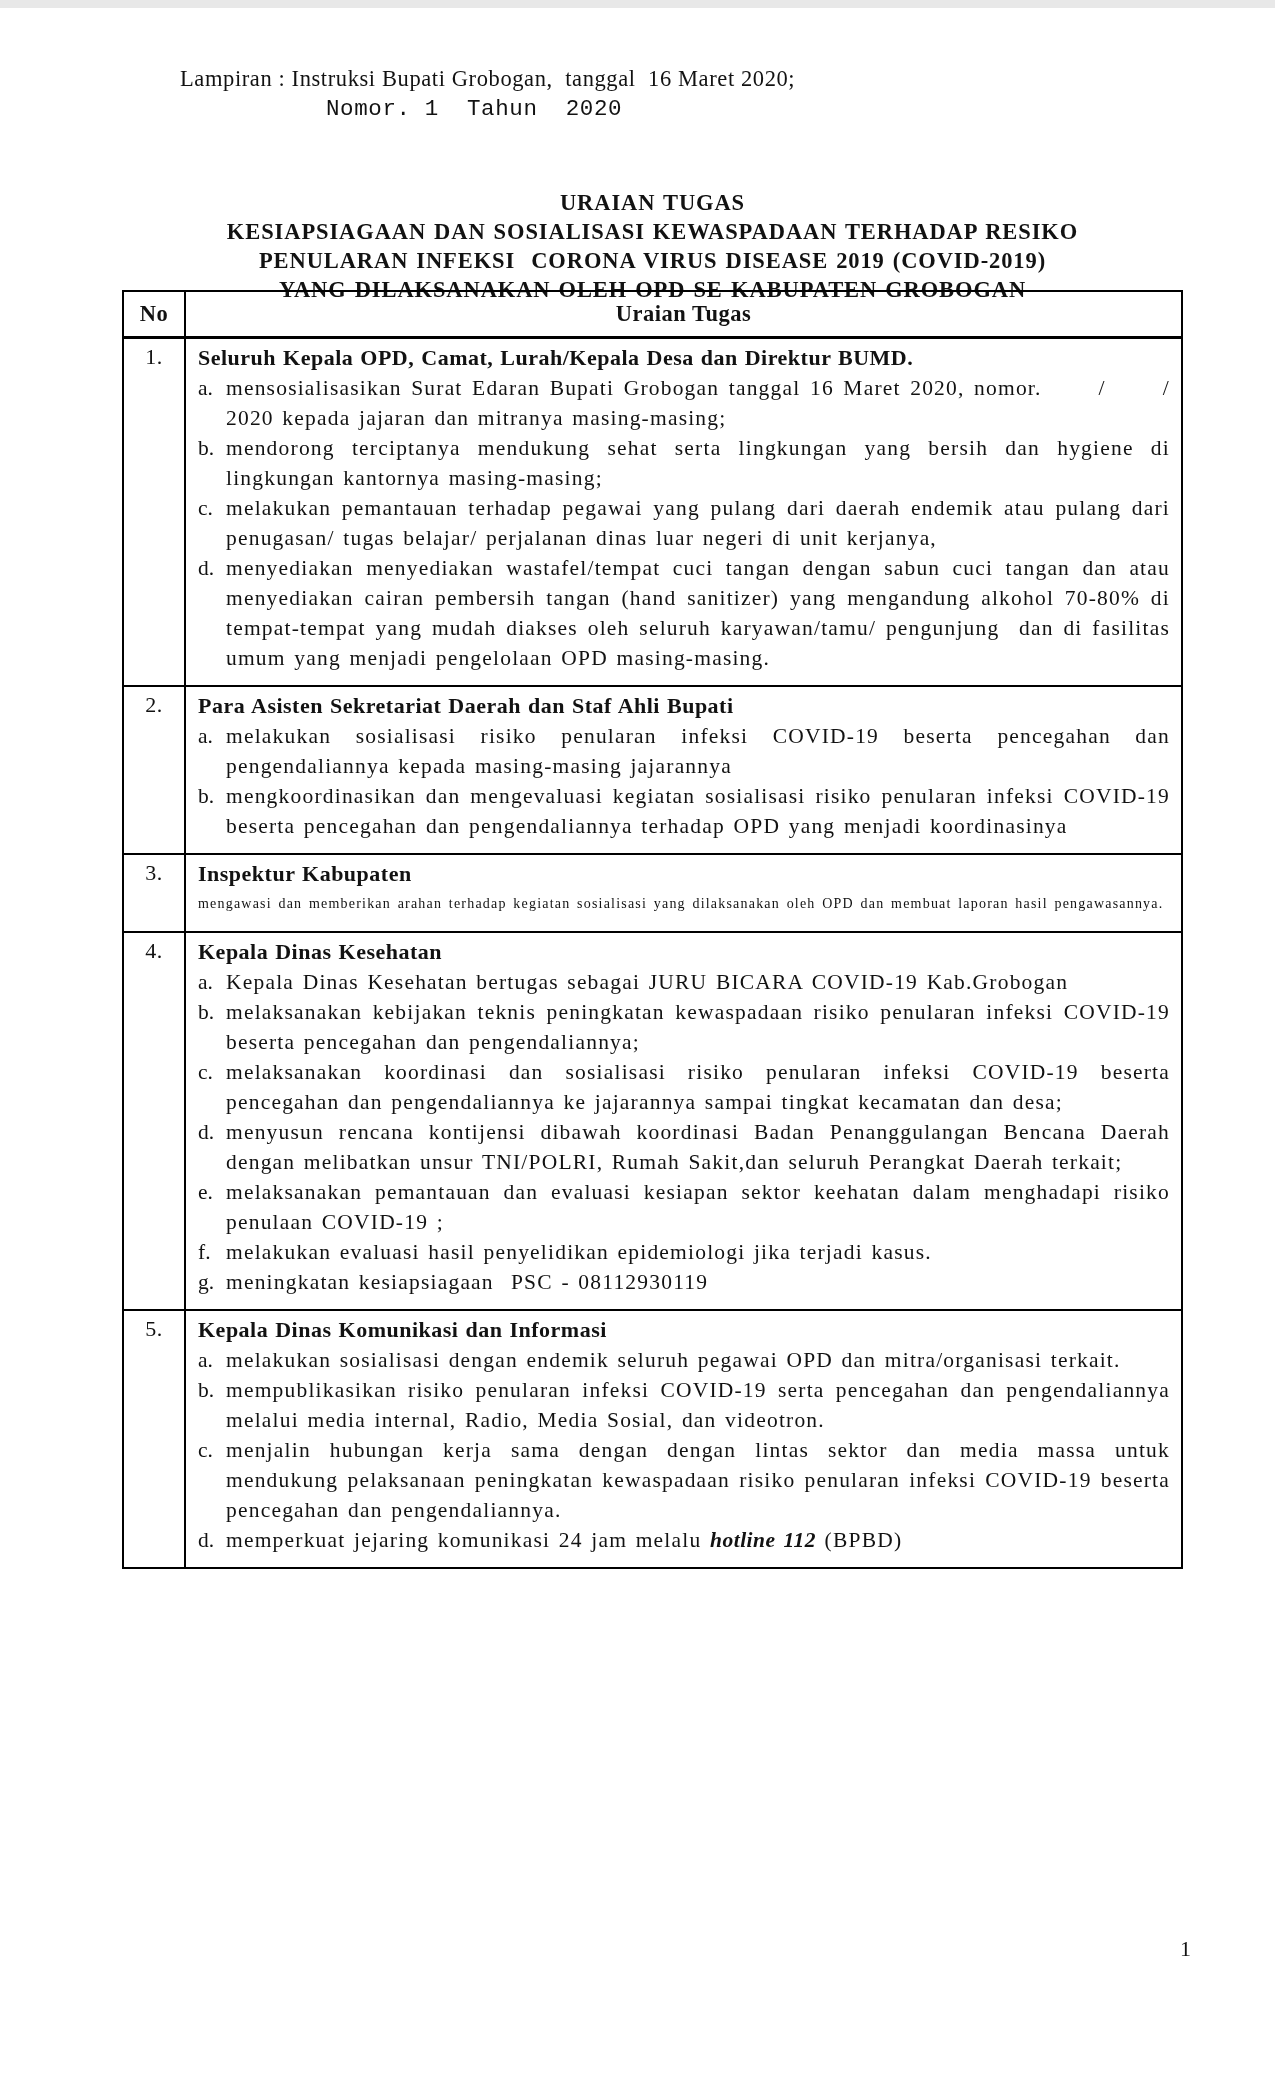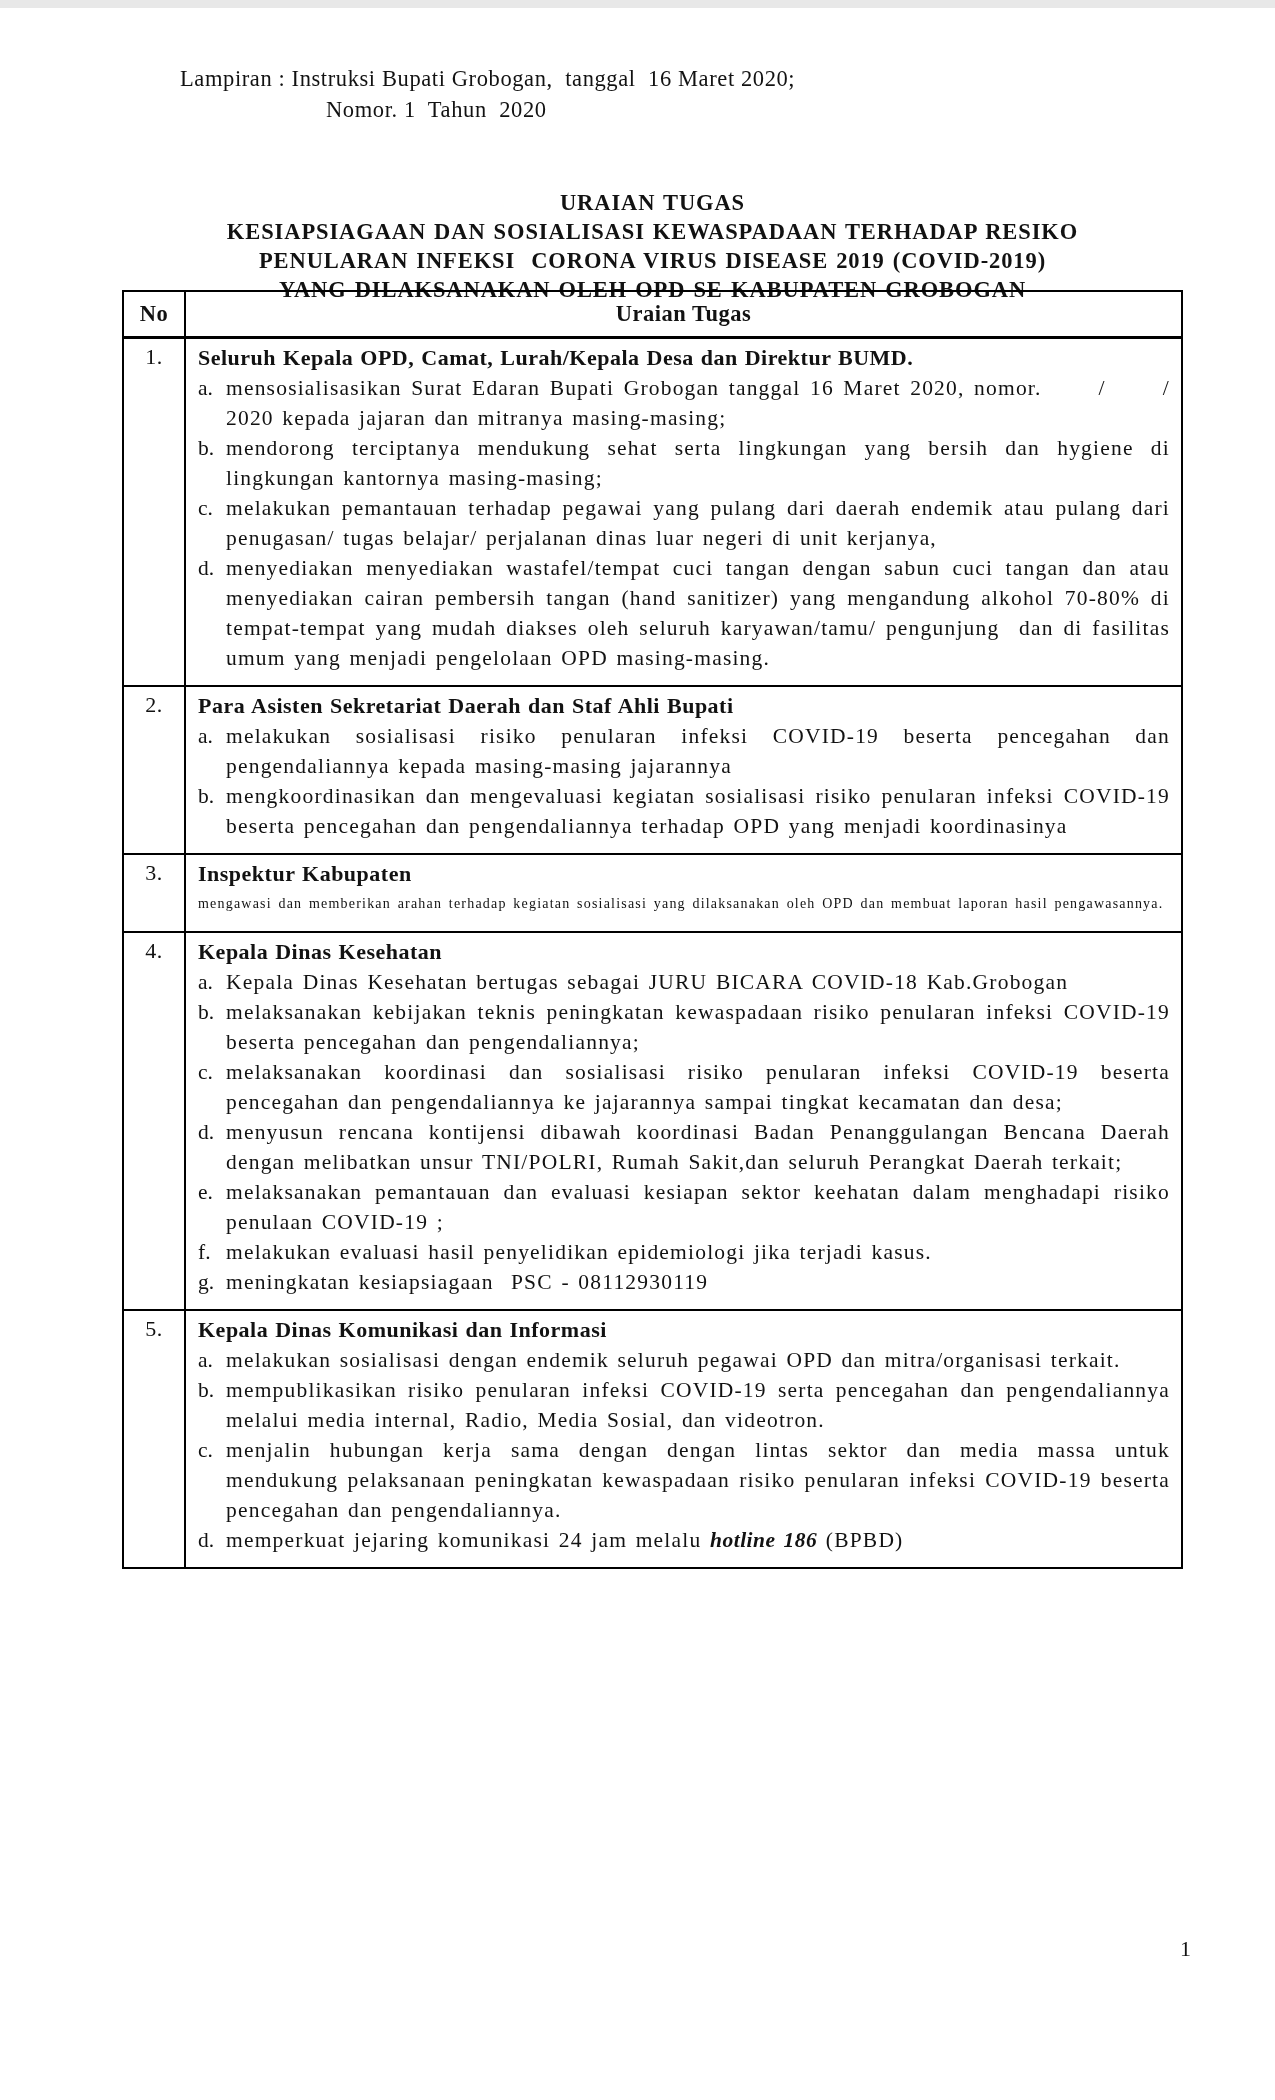--- a/index.html
+++ b/index.html
@@ -16,21 +16,21 @@
 
   
   .doc-header {
     position: absolute;
     left: 180px;
     top: 55px;
     font-size: 22.5px;
     line-height: 31px;
     letter-spacing: 0.6px;
   }
-  .doc-header .line2 { margin-left: 146px; }
+  .doc-header .line2 { margin-left: 146px; font-family: Liberation Mono, monospace; }
 
   
   .doc-title {
     position: absolute;
     left: 122px;
     top: 180px;
     width: 1061px;
     text-align: center;
     font-weight: 700;
     font-size: 22.5px;
@@ -176,21 +176,21 @@
           <div class="row-para">mengawasi dan memberikan arahan terhadap kegiatan sosialisasi yang dilaksanakan oleh OPD dan membuat laporan hasil pengawasannya.</div>
         </td>
       </tr>
 
       <tr>
         <td class="no-cell">4.</td>
         <td class="task-cell">
           <div class="row-heading">Kepala Dinas Kesehatan</div>
           <div class="item">
             <span class="item-label">a.</span>
-            <span class="item-text">Kepala Dinas Kesehatan bertugas sebagai JURU BICARA COVID-18 Kab.Grobogan</span>
+            <span class="item-text">Kepala Dinas Kesehatan bertugas sebagai JURU BICARA COVID-19 Kab.Grobogan</span>
           </div>
           <div class="item">
             <span class="item-label">b.</span>
             <span class="item-text">melaksanakan kebijakan teknis peningkatan kewaspadaan risiko penularan infeksi COVID-19 beserta pencegahan dan pengendaliannya;</span>
           </div>
           <div class="item">
             <span class="item-label">c.</span>
             <span class="item-text">melaksanakan koordinasi dan sosialisasi risiko penularan infeksi COVID-19 beserta pencegahan dan pengendaliannya ke jajarannya sampai tingkat kecamatan dan desa;</span>
           </div>
           <div class="item">
@@ -223,21 +223,21 @@
           <div class="item">
             <span class="item-label">b.</span>
             <span class="item-text">mempublikasikan risiko penularan infeksi COVID-19 serta pencegahan dan pengendaliannya melalui media internal, Radio, Media Sosial, dan videotron.</span>
           </div>
           <div class="item">
             <span class="item-label">c.</span>
             <span class="item-text">menjalin hubungan kerja sama dengan dengan lintas sektor dan media massa untuk mendukung pelaksanaan peningkatan kewaspadaan risiko penularan infeksi COVID-19 beserta pencegahan dan pengendaliannya.</span>
           </div>
           <div class="item">
             <span class="item-label">d.</span>
-            <span class="item-text"><span>memperkuat jejaring komunikasi 24 jam melalu </span><span class="bold-italic">hotline 186</span><span> (BPBD)</span></span>
+            <span class="item-text"><span>memperkuat jejaring komunikasi 24 jam melalu </span><span class="bold-italic">hotline 112</span><span> (BPBD)</span></span>
           </div>
         </td>
       </tr>
 
     </tbody>
   </table>
 
   <div class="page-number">1</div>
 
 </div>

